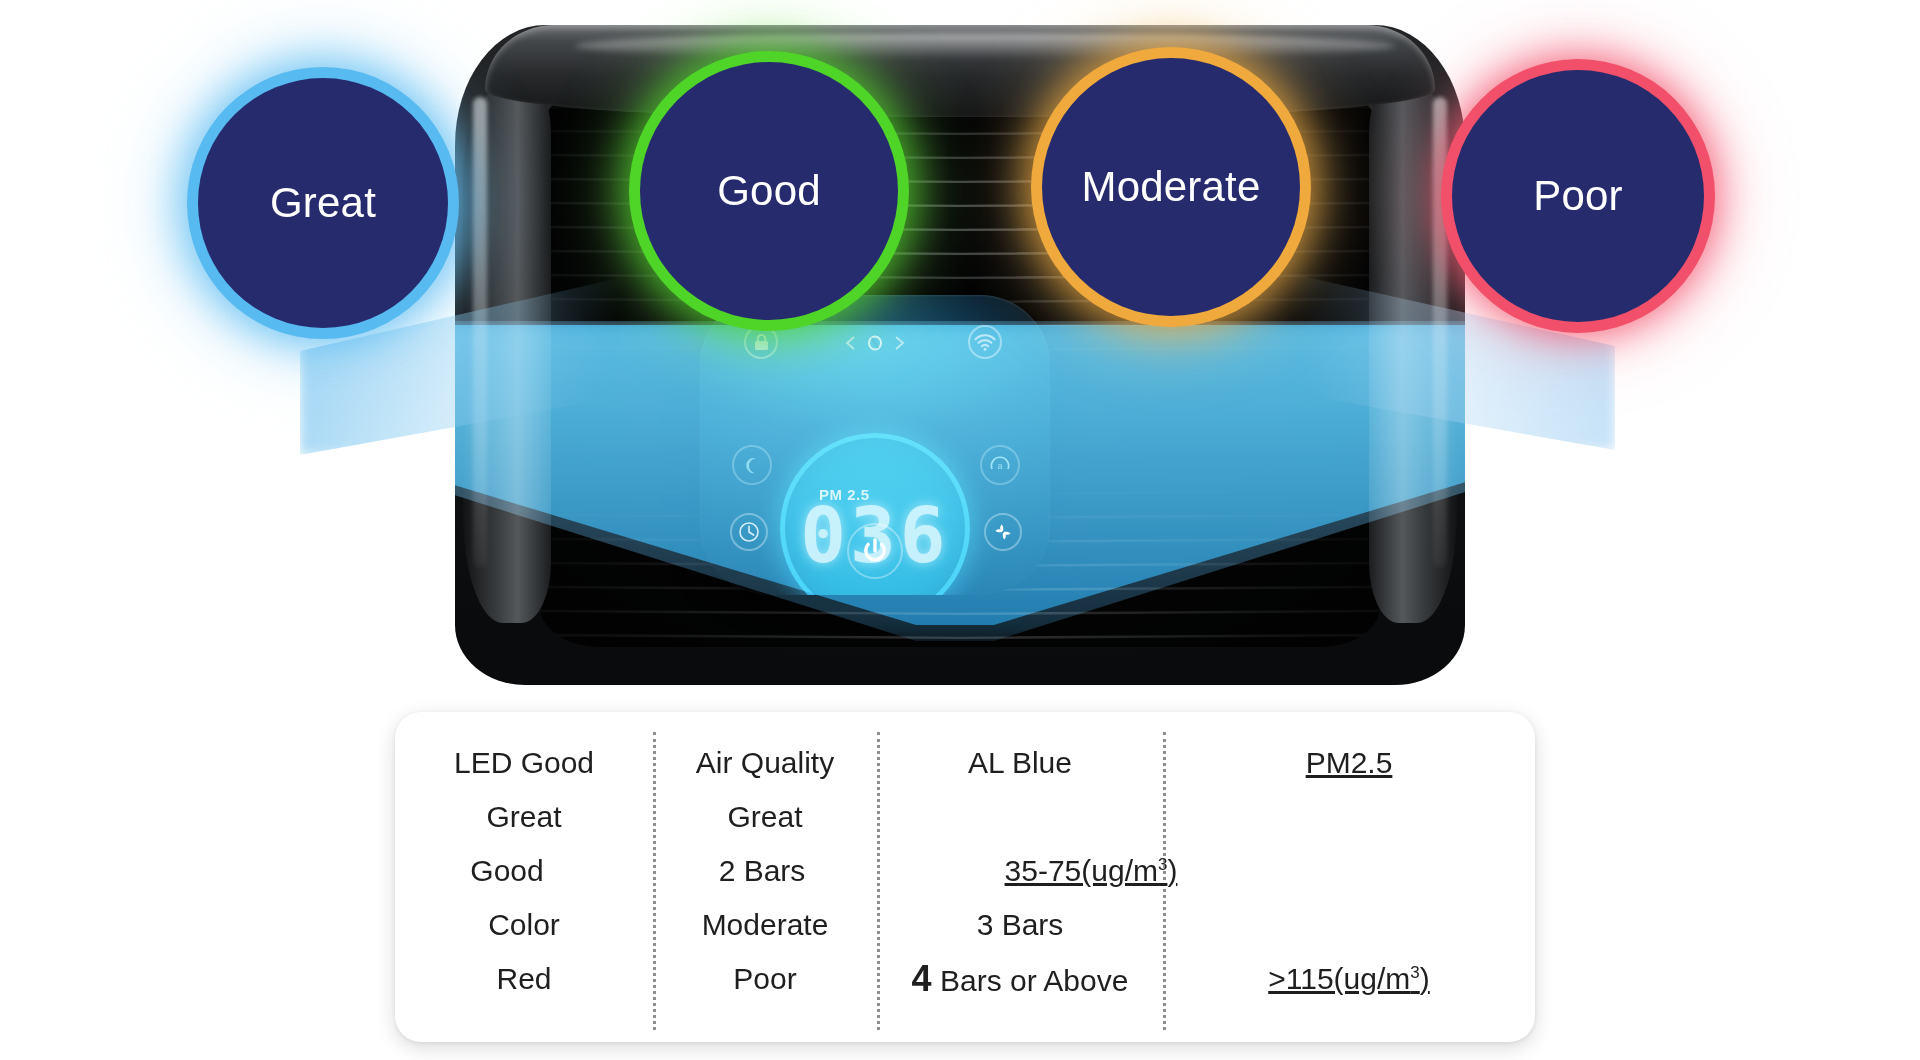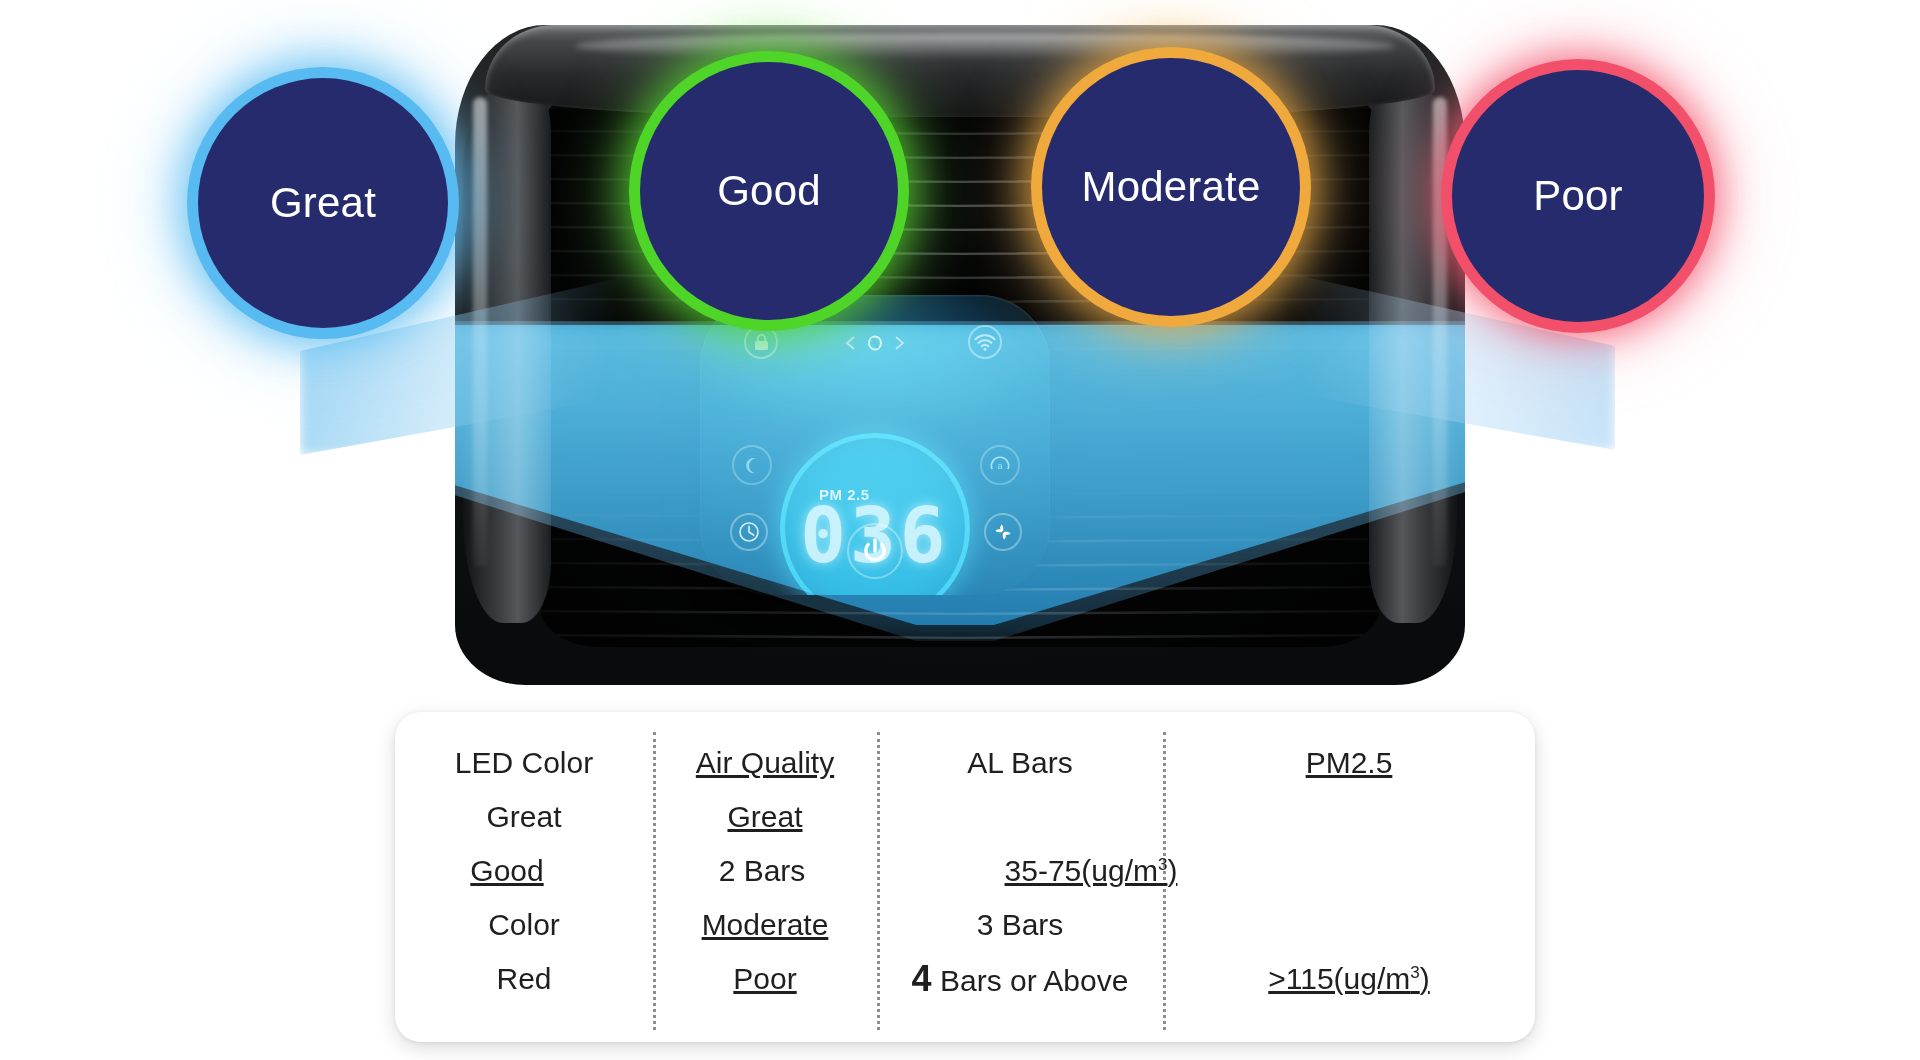--- a/index.html
+++ b/index.html
@@ -194,21 +194,21 @@
 
   .tbl { position:absolute; inset:0; display:flex; flex-direction:column;
          padding: 24px 0 16px 0; }
   .trow { display:flex; align-items:center; height: 54px; }
   .tcell {
     text-align:center; color:#1f1f1f;
     font-family:"Liberation Sans", sans-serif;
     font-size: 30px; font-weight: 400; white-space:nowrap;
   }
   .c1 { width: 258px; }
-  .c2 { width: 224px; text-decoration: underline; }
+  .c2 { width: 224px; }
   .c3 { width: 286px; }
   .c4 { width: 372px; text-decoration: underline; }
   .tcell sup { font-size: 17px; vertical-align: super; }
   .bignum { font-size: 36px; font-weight: 700; }
 </style>
 </head>
 <body>
 
 <div id="stage">
 
@@ -345,23 +345,23 @@
     <span>Poor</span>
   </div>
 
   <div id="table-card">
     <div class="vdiv d1"></div>
     <div class="vdiv d2"></div>
     <div class="vdiv d3"></div>
 
     <div class="tbl">
       <div class="trow">
-        <div class="tcell c1">LED Color</div>
+        <div class="tcell c1">LED Good</div>
         <div class="tcell c2">Air Quality</div>
-        <div class="tcell c3">AL Bars</div>
+        <div class="tcell c3">AL Blue</div>
         <div class="tcell c4">PM2.5</div>
       </div>
       <div id="tbody">
           <div class="trow">
             <div class="tcell c1">Great</div>
             <div class="tcell c2">Great</div>
           </div>
           <div class="trow">
             <div class="tcell c2">Good</div>
             <div class="tcell c3"><span>2</span> Bars</div>

